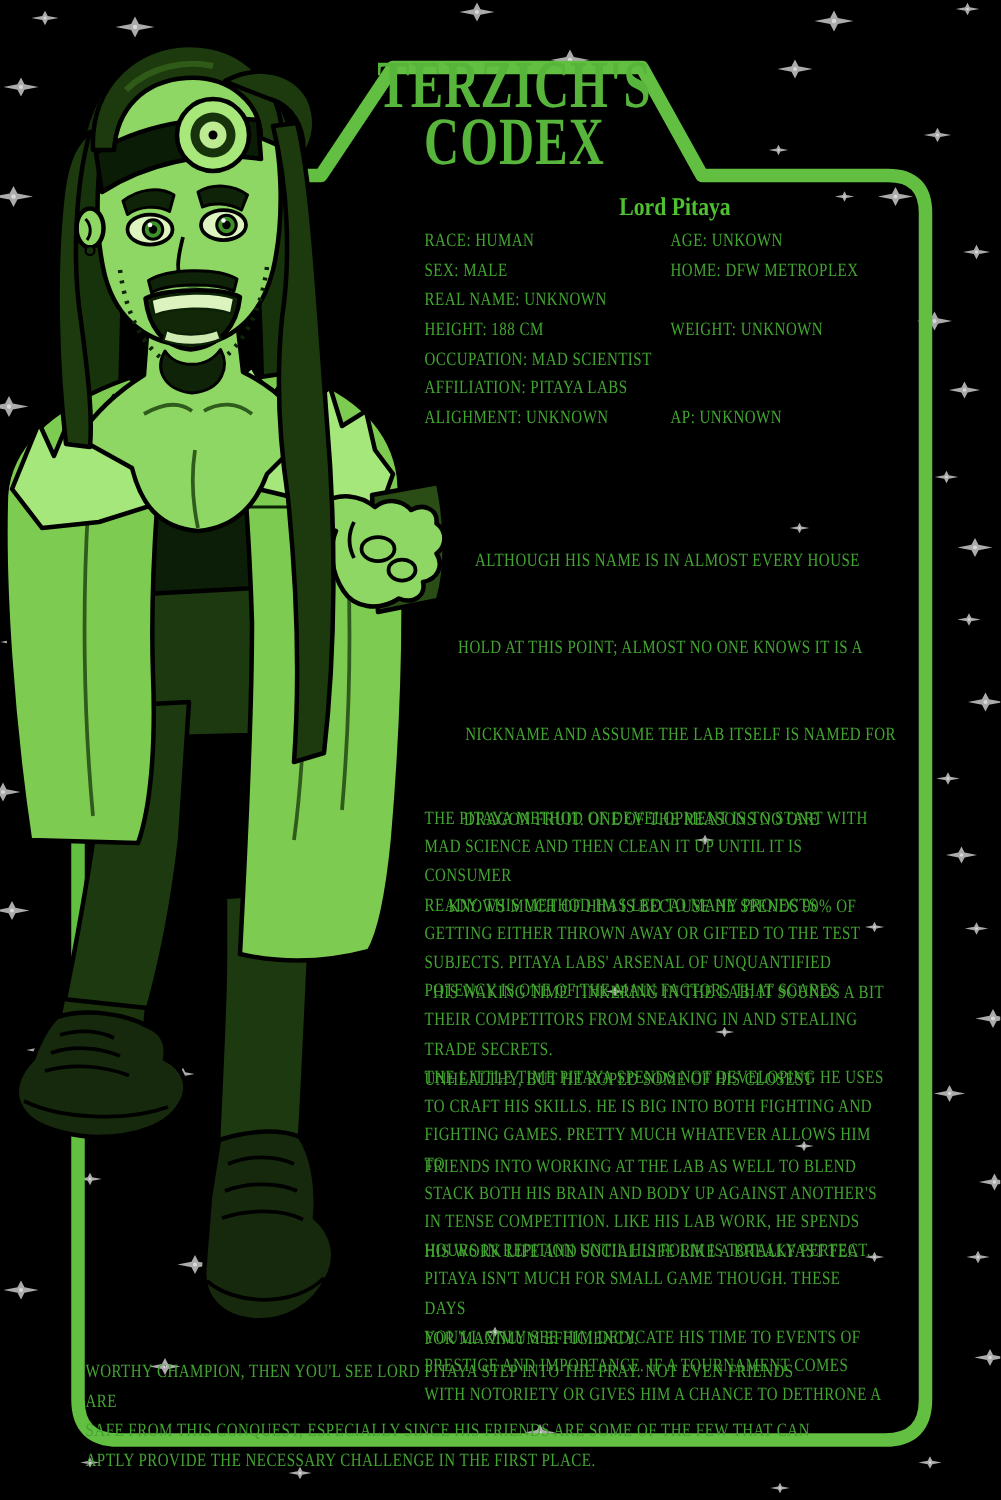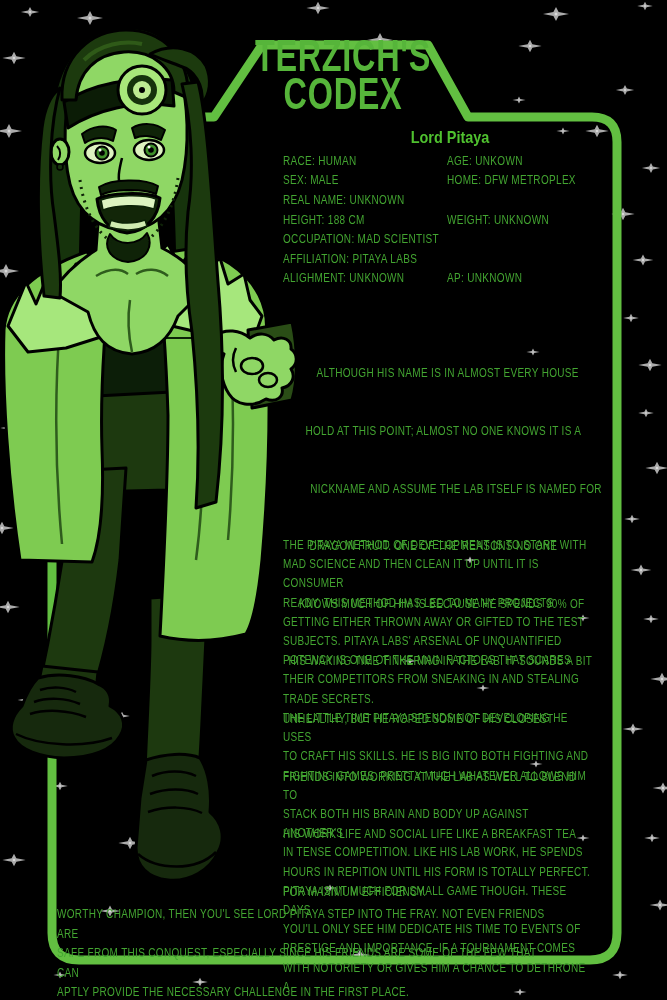--- a/index.html
+++ b/index.html
@@ -1,17 +1,17 @@
 <!DOCTYPE html>
 <html><head>
 <meta charset="utf-8">
 <style>
   html,body{margin:0;padding:0;background:#000;}
   #stage{position:relative;width:667px;height:1000px;background:#000;overflow:hidden;
-         font-family:Liberation Sans, sans-serif;}
+         font-family:Liberation Serif, serif;}
   svg{display:block;}
   .abs{position:absolute;}
 
   
   #frame-svg{position:absolute;left:0;top:0;}
 
   
   #codex-title{left:193px;top:37px;width:300px;text-align:center;
     font-weight:bold;font-size:45px;line-height:38px;letter-spacing:1px;
     transform:scaleX(.72);transform-origin:50% 0;}

